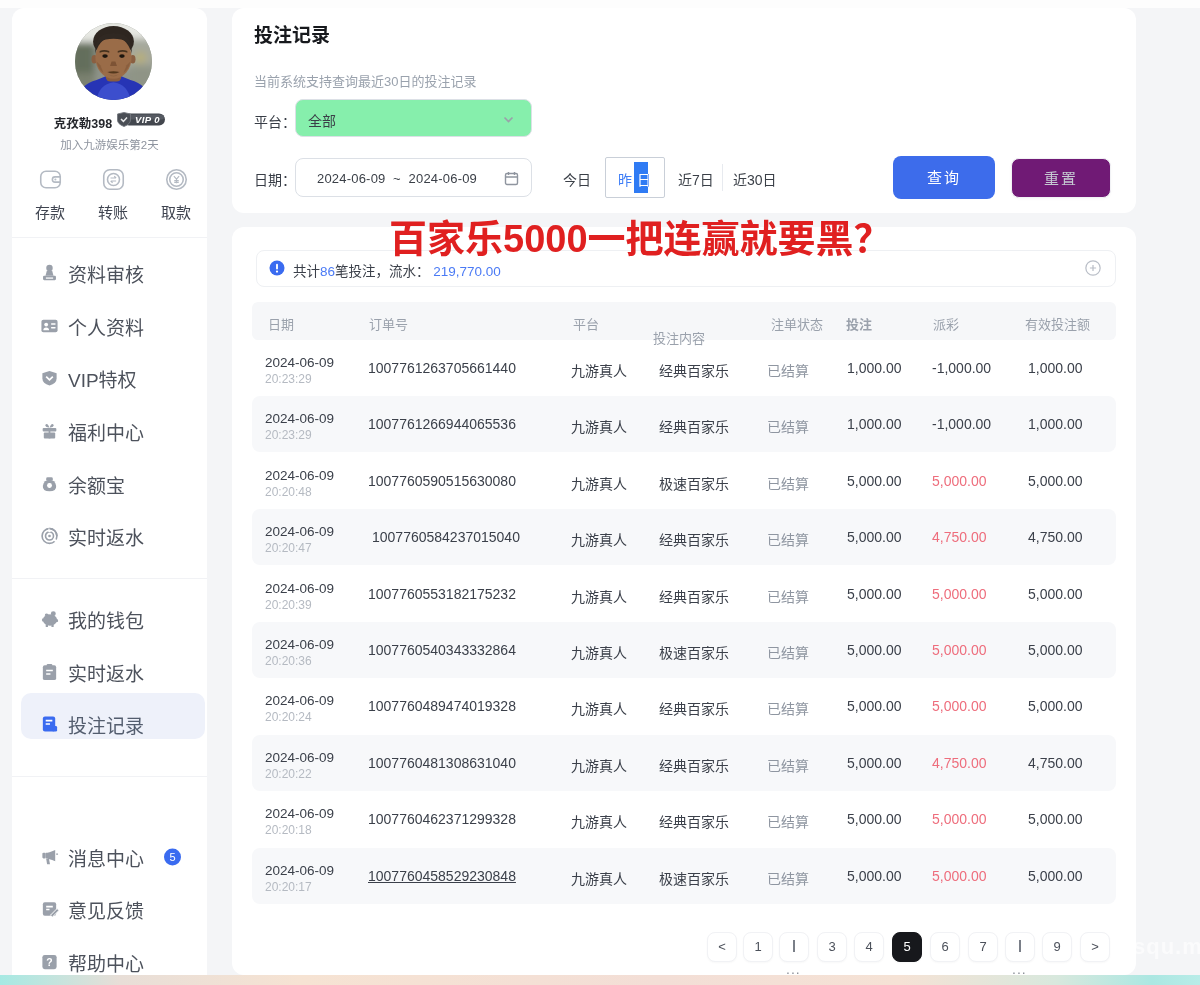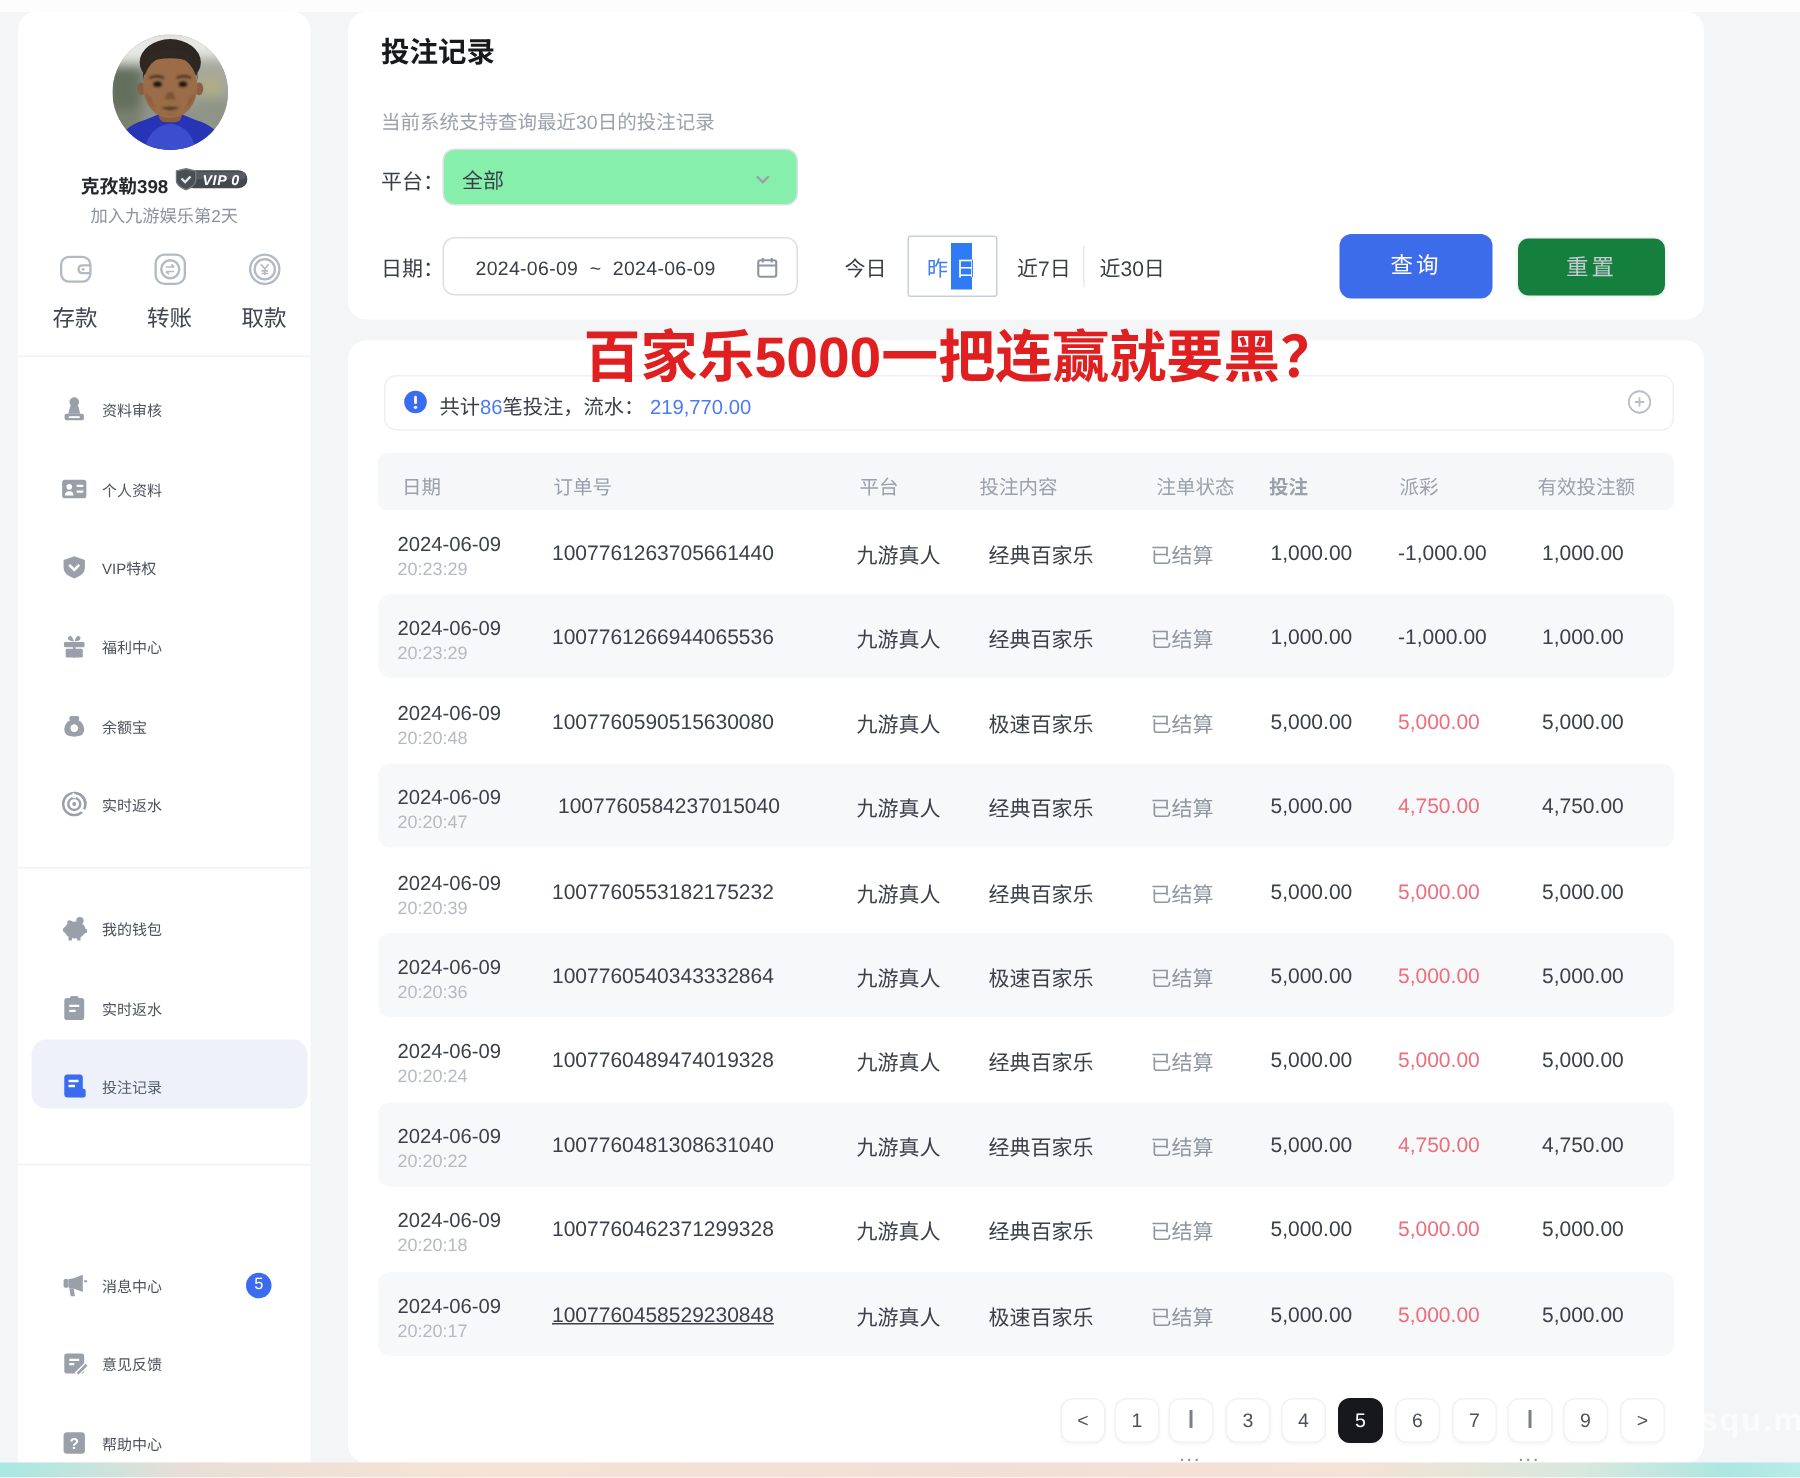--- a/index.html
+++ b/index.html
@@ -12,21 +12,21 @@
 #namerow { position:absolute; left:0; top:105px; width:195px; text-align:center; white-space:nowrap; }
 #uname { font-size:12.5px; font-weight:700; color:#26282d; vertical-align:middle; }
 #vipbadge { display:inline-block; vertical-align:middle; margin-left:5px; position:relative; top:-1px; }
 #jointext { position:absolute; left:0; top:128px; width:195px; text-align:center; font-size:11.5px; color:#8d939e; }
 .qa { position:absolute; top:158px; width:60px; text-align:center; }
 .qa svg { display:block; margin:0 auto; }
 .qa .ql { margin-top:8px; font-size:15px; color:#3f4450; }
 .sdiv { position:absolute; left:0; width:195px; height:1px; background:#f1f2f5; }
 .mi { position:absolute; left:0; width:195px; height:30px; }
 .mi .mic { position:absolute; left:28px; top:50%; transform:translateY(-50%); width:19px; height:19px; }
-.mi .mit { position:absolute; left:56px; top:50%; transform:translateY(-50%); font-size:10px; color:#4d525c; white-space:nowrap; }
+.mi .mit { position:absolute; left:56px; top:50%; transform:translateY(-50%); font-size:19px; color:#4d525c; white-space:nowrap; }
 #activebox { position:absolute; left:9px; top:685px; width:184px; height:46px; background:#eef1fa; border-radius:10px; }
 #msgbadge { position:absolute; left:152px; top:50%; transform:translateY(-50%); width:17px; height:17px; border-radius:50%; background:#3a6bf0; color:#fff; font-size:11px; line-height:17px; text-align:center; }
 #card1 { position:absolute; left:232px; top:8px; width:904px; height:205px; background:#fff; border-radius:12px; }
 #card2 { position:absolute; left:232px; top:227px; width:904px; height:748px; background:#fff; border-radius:12px; }
 #sumbar { position:absolute; left:24px; top:23px; width:860px; height:37px; border:1px solid #eef0f3; border-radius:8px; background:#fff; }
 #thead { position:absolute; left:20px; top:75px; width:864px; height:38px; background:#f6f7f9; border-radius:6px; font-size:13px; color:#9aa1ac; }
 #thead span { position:absolute; top:12px; white-space:nowrap; }
 .trow { position:absolute; left:20px; width:864px; height:56px; font-size:14px; color:#3b404a; }
 .trow.alt { background:#f7f8fa; border-radius:8px; }
 .trow span { position:absolute; top:20px; white-space:nowrap; }
@@ -276,40 +276,40 @@
     <span class="abs" style="left:71px; top:11px; font-size:14px; color:#3f7ef7;">昨</span>
     <span class="abs" style="left:90px; top:11px; font-size:14px; color:#3f7ef7;">日</span>
     <div class="abs" style="left:87px; top:4px; width:14px; height:31px; background:#2f7bf4; overflow:hidden;">
         <span style="position:absolute; left:3px; top:7px; font-size:14px; color:#fff;">日</span>
       </div>
     <span class="abs" style="left:131px; top:11px; font-size:14px; color:#3a3f47;">近7日</span>
     <div class="abs" style="left:175px; top:6px; width:1px; height:27px; background:#e7eaef;"></div>
     <span class="abs" style="left:186px; top:11px; font-size:14px; color:#3a3f47;">近30日</span>
   </div>
   <div class="abs" style="left:661px; top:148px; width:102px; height:43px; background:#3d6ceb; border-radius:8px; color:#fff; font-size:15px; text-align:center; line-height:43px; letter-spacing:2px;">查询</div>
-  <div class="abs" style="left:779px; top:150px; width:100px; height:40px; background:#15803d; border:1px solid #f1f2f5; border-radius:8px; box-shadow:0 1px 3px rgba(0,0,0,0.03); color:#c6cad2; font-size:15px; text-align:center; line-height:40px; letter-spacing:2px;">重置</div>
+  <div class="abs" style="left:779px; top:150px; width:100px; height:40px; background:#701a75; border:1px solid #f1f2f5; border-radius:8px; box-shadow:0 1px 3px rgba(0,0,0,0.03); color:#c6cad2; font-size:15px; text-align:center; line-height:40px; letter-spacing:2px;">重置</div>
 </div>
 <div id="card2">
   <div id="sumbar">
     <svg class="abs" style="left:12px; top:9px;" width="16" height="16" viewBox="0 0 17 17">
         <circle cx="8.5" cy="8.5" r="8" fill="#3a6bf0"></circle>
         <rect x="7.5" y="4" width="2" height="6" rx="1" fill="#fff"></rect>
         <circle cx="8.5" cy="12.3" r="1.2" fill="#fff"></circle>
       </svg>
     <span class="abs" style="left:36px; top:9px; font-size:13.5px; color:#3b404a;">共计<span style="color:#4a7af5;">86</span>笔投注，流水：<span style="color:#4a7af5;">&nbsp;219,770.00</span></span>
     <svg class="abs" style="right:14px; top:9px;" width="16" height="16" viewBox="0 0 17 17" fill="none" stroke="#b9bec7" stroke-width="1.3">
         <circle cx="8.5" cy="8.5" r="7.6"></circle>
         <path d="M8.5 5.2 L8.5 11.8 M5.2 8.5 L11.8 8.5"></path>
       </svg>
   </div>
   <div id="thead">
     <span style="left:16px;">日期</span>
       <span style="left:117px;">订单号</span>
       <span style="left:321px;">平台</span>
-      <span style="left:401px;">投注内容</span>
+      <span style="left:401px;margin-top:14px;">投注内容</span>
       <span style="left:519px;">注单状态</span>
       <span style="left:594px;font-weight:bold;">投注</span>
       <span style="left:681px;">派彩</span>
       <span style="left:773px;">有效投注额</span>
   </div>
   <div class="trow" style="top:113px;">
       <span class="d1">2024-06-09</span>
       <span class="d2">20:23:29</span>
       <span style="left:116px;">1007761263705661440</span>
       <span style="left:319px;">九游真人</span>

